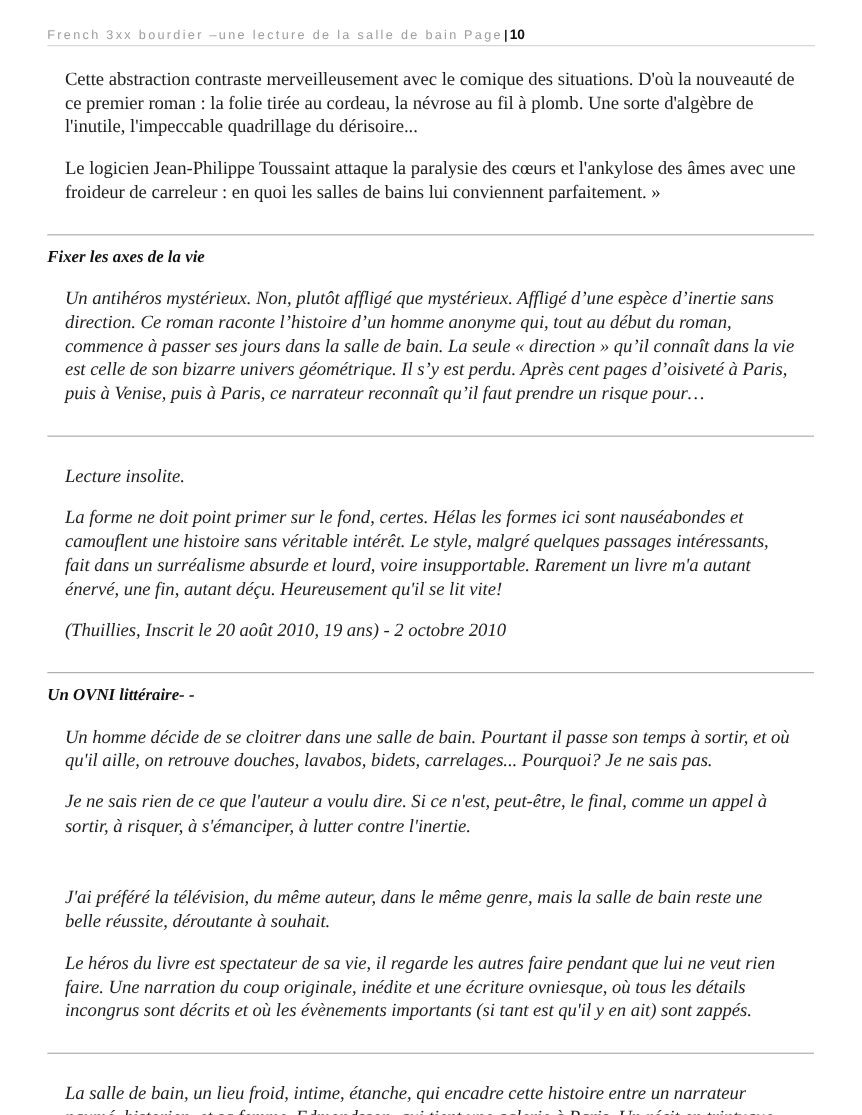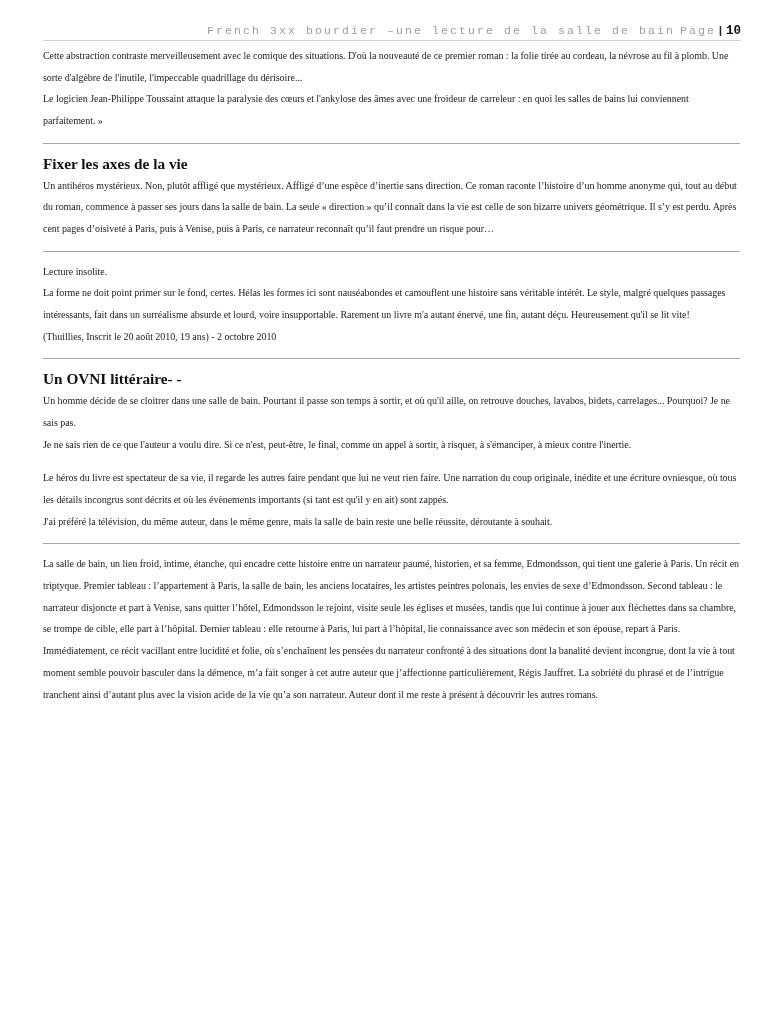--- a/index.html
+++ b/index.html
@@ -26,22 +26,22 @@
 
   
   .page-header {
     position: absolute;
     top: 24px;
     left: 43px;
     right: 43px;
     height: 20px;
   }
   .header-line {
-    text-align: right;
-    font-family: Liberation Mono, monospace;
+    text-align: left;
+    font-family: Liberation Sans, sans-serif;
     font-size: 11.5px;
     line-height: 14px;
     color: #9a9a9a;
     letter-spacing: 2.1px;
     white-space: nowrap;
   }
   .header-title {
     color: #9d9d9d;
   }
   .header-pagelabel {
@@ -70,22 +70,22 @@
 
   
   .content {
     position: absolute;
     top: 45px;
     left: 43px;
     width: 698px;
   }
 
   p.para {
-    margin: 0;
-    font-size: 10px;
+    margin: 16px;
+    font-size: 17px;
     line-height: 21.7px;
     text-align: left;
     color: #1c1c1c;
     letter-spacing: -0.05px;
   }
 
   .blockgap-sm { height: 12px; }
 
   hr.sep {
     border: 0;
@@ -96,21 +96,21 @@
   }
 
   .sec-title {
     margin: 0;
     font-size: 15.3px;
     line-height: 21.7px;
     font-weight: bold;
     color: #111111;
   }
 
-  .section { margin: 0; }
+  .section { margin: 0; font-style: italic; }
 
   .rule-gap-top { height: 11px; }
   .rule-gap-bottom { height: 9px; }
 </style>
 </head>
 <body>
 
 <div class="page">
 
   <div class="page-header">
@@ -146,24 +146,24 @@
       <p class="para">(Thuillies, Inscrit le 20 août 2010, 19 ans) - 2 octobre 2010</p>
     </div>
 
     <div class="rule-gap-top"></div>
     <hr class="sep">
     <div class="rule-gap-bottom"></div>
 
     <div class="section">
       <p class="sec-title">Un OVNI littéraire- -</p>
       <p class="para">Un homme décide de se cloitrer dans une salle de bain. Pourtant il passe son temps à sortir, et où qu'il aille, on retrouve douches, lavabos, bidets, carrelages... Pourquoi? Je ne sais pas.</p>
-      <p class="para">Je ne sais rien de ce que l'auteur a voulu dire. Si ce n'est, peut-être, le final, comme un appel à sortir, à risquer, à s'émanciper, à mieux contre l'inertie.</p>
+      <p class="para">Je ne sais rien de ce que l'auteur a voulu dire. Si ce n'est, peut-être, le final, comme un appel à sortir, à risquer, à s'émanciper, à lutter contre l'inertie.</p>
       <div class="blockgap-sm"></div>
+      <p class="para">J'ai préféré la télévision, du même auteur, dans le même genre, mais la salle de bain reste une belle réussite, déroutante à souhait.</p>
       <p class="para">Le héros du livre est spectateur de sa vie, il regarde les autres faire pendant que lui ne veut rien faire. Une narration du coup originale, inédite et une écriture ovniesque, où tous les détails incongrus sont décrits et où les évènements importants (si tant est qu'il y en ait) sont zappés.</p>
-      <p class="para">J'ai préféré la télévision, du même auteur, dans le même genre, mais la salle de bain reste une belle réussite, déroutante à souhait.</p>
     </div>
 
     <div class="rule-gap-top"></div>
     <hr class="sep">
     <div class="rule-gap-bottom"></div>
 
     <div class="section">
       <p class="para">La salle de bain, un lieu froid, intime, étanche, qui encadre cette histoire entre un narrateur paumé, historien, et sa femme, Edmondsson, qui tient une galerie à Paris. Un récit en triptyque. Premier tableau : l’appartement à Paris, la salle de bain, les anciens locataires, les artistes peintres polonais, les envies de sexe d’Edmondsson. Second tableau : le narrateur disjoncte et part à Venise, sans quitter l’hôtel, Edmondsson le rejoint, visite seule les églises et musées, tandis que lui continue à jouer aux fléchettes dans sa chambre, se trompe de cible, elle part à l’hôpital. Dernier tableau : elle retourne à Paris, lui part à l’hôpital, lie connaissance avec son médecin et son épouse, repart à Paris.</p>
       <p class="para">Immédiatement, ce récit vacillant entre lucidité et folie, où s’enchaînent les pensées du narrateur confronté à des situations dont la banalité devient incongrue, dont la vie à tout moment semble pouvoir basculer dans la démence, m’a fait songer à cet autre auteur que j’affectionne particulièrement, Régis Jauffret. La sobriété du phrasé et de l’intrigue tranchent ainsi d’autant plus avec la vision acide de la vie qu’a son narrateur. Auteur dont il me reste à présent à découvrir les autres romans.</p>
 

